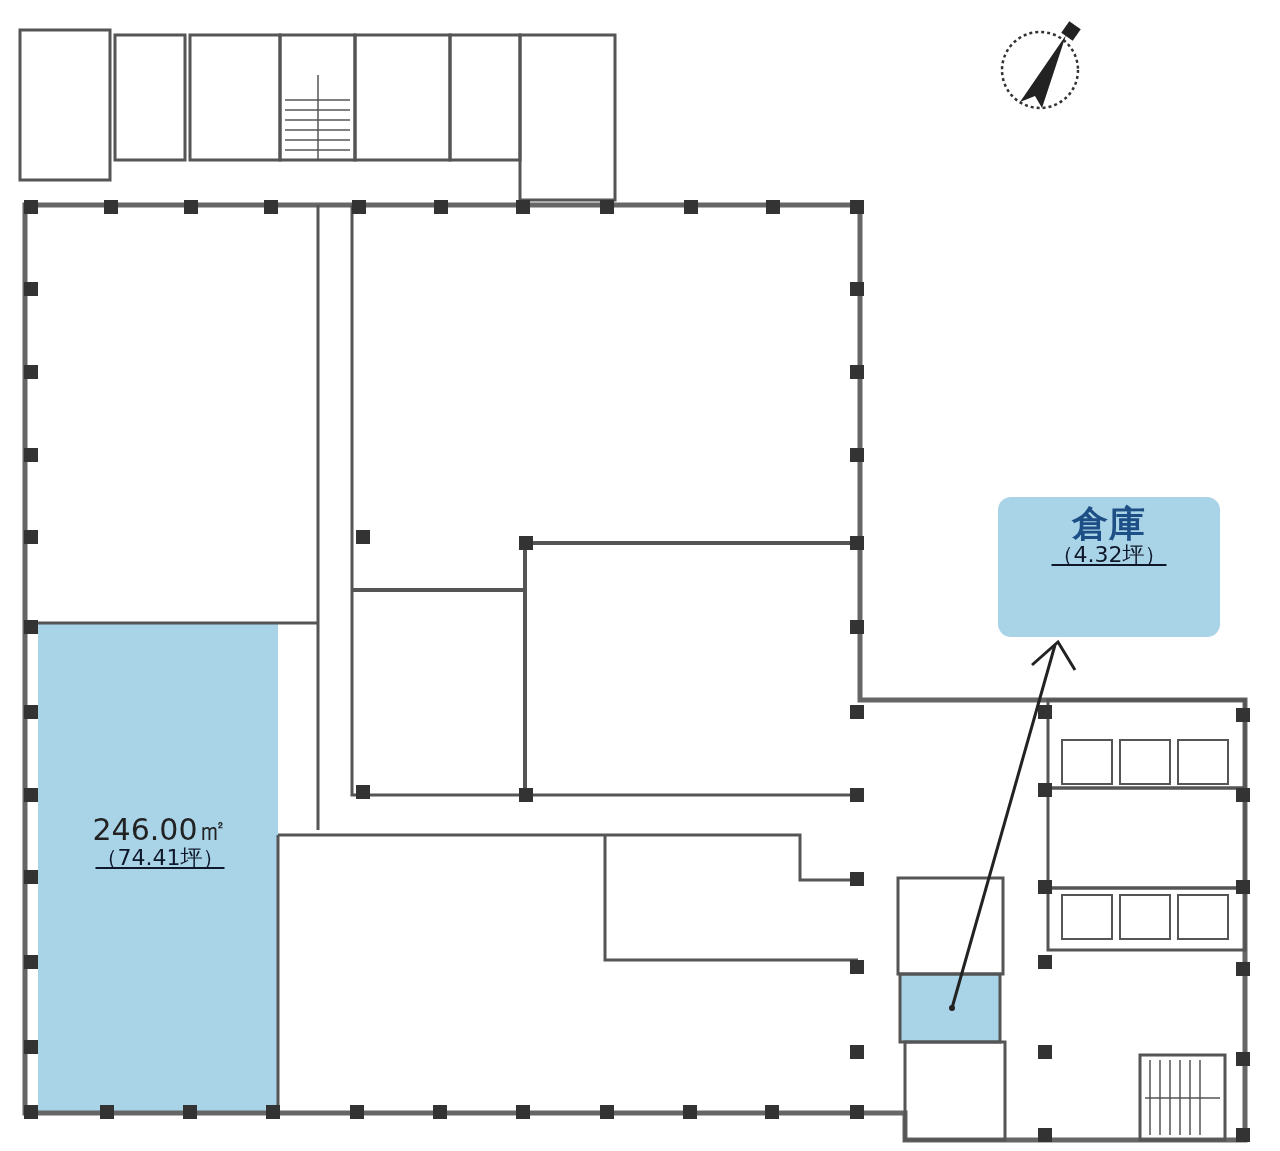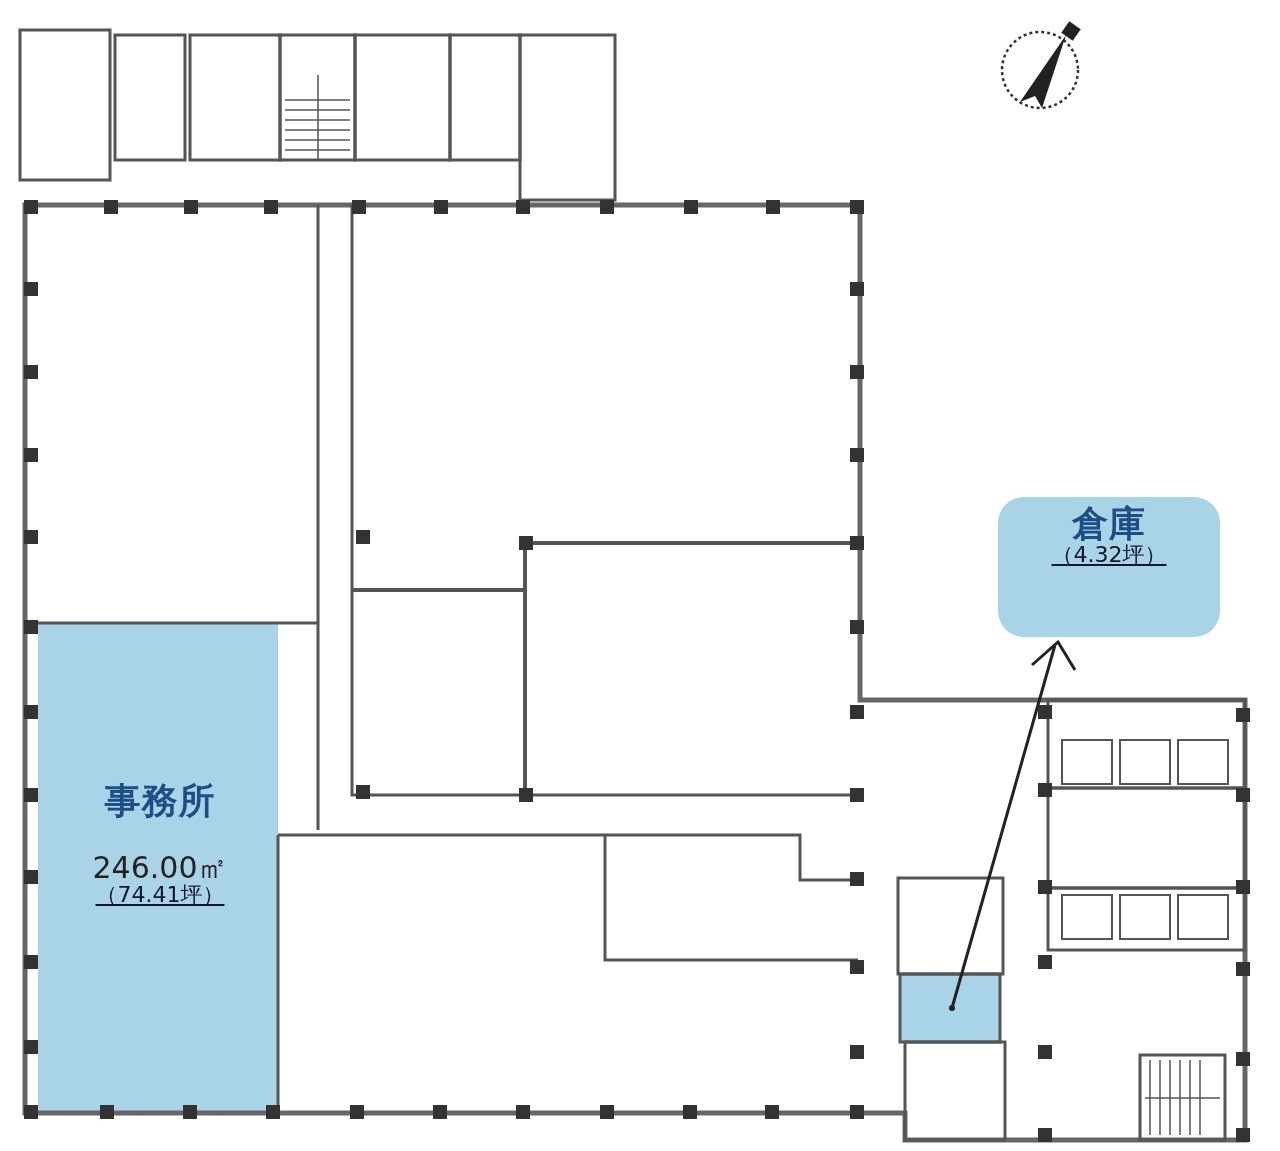--- a/index.html
+++ b/index.html
@@ -2,21 +2,21 @@
 <html><head>
 <meta charset="utf-8">
 <style>
   html, body { margin:0; padding:0; background:#ffffff; }
   body { width:1280px; height:1151px; position:relative; overflow:hidden; font-family:"DejaVu Sans", sans-serif; }
   #plan { position:absolute; left:0; top:0; }
   .label { position:absolute; text-align:center; line-height:1.05; }
   .label .title { color:#1d4f86; font-weight:bold; font-size:36px; letter-spacing:1px; }
   .label .area { color:#222; font-size:28px; }
   .label .tsubo { color:#0f172a; font-size:22px;text-decoration:underline; }
-  #storage-label { left:998px; top:497px; width:222px; height:140px; background:#a9d3e6; border-radius:26px; padding-top:8px; box-sizing:border-box; }
+  #storage-label { left:998px; top:497px; width:222px; height:140px; background:#a9d3e6; border-radius:13px; padding-top:8px; box-sizing:border-box; }
   #office-label { left:40px; top:782px; width:240px; }
   #office-label .area { font-size:30px;margin-top:32px; }
 </style>
 </head>
 <body>
 
 <svg id="plan" width="1280" height="1151" viewBox="0 0 1280 1151" xmlns="http://www.w3.org/2000/svg">
   <g fill="none" stroke="#555" stroke-width="3">
 
     <rect x="38" y="623" width="240" height="490" fill="#a9d3e6" stroke="none"></rect>
@@ -146,21 +146,20 @@
   <circle cx="952" cy="1008" r="3" fill="#222"></circle>
 
   <g>
     <circle cx="1040" cy="70" r="38" fill="none" stroke="#333" stroke-width="2.5" stroke-dasharray="3 3"></circle>
     <polygon points="1020,102 1066,35 1042,108 1035,96" fill="#222"></polygon>
     <rect x="1064" y="24" width="14" height="14" fill="#222" transform="rotate(35 1071 31)"></rect>
   </g>
 </svg>
 
 <div id="office-label" class="label">
-  <div class="title">事務所</div>
   <div class="area">246.00㎡</div>
   <div class="tsubo">（74.41坪）</div>
 </div>
 
 <div id="storage-label" class="label">
   <div class="title">倉庫</div>
   <div class="tsubo">（4.32坪）</div>
 </div>
 
 </body></html>

